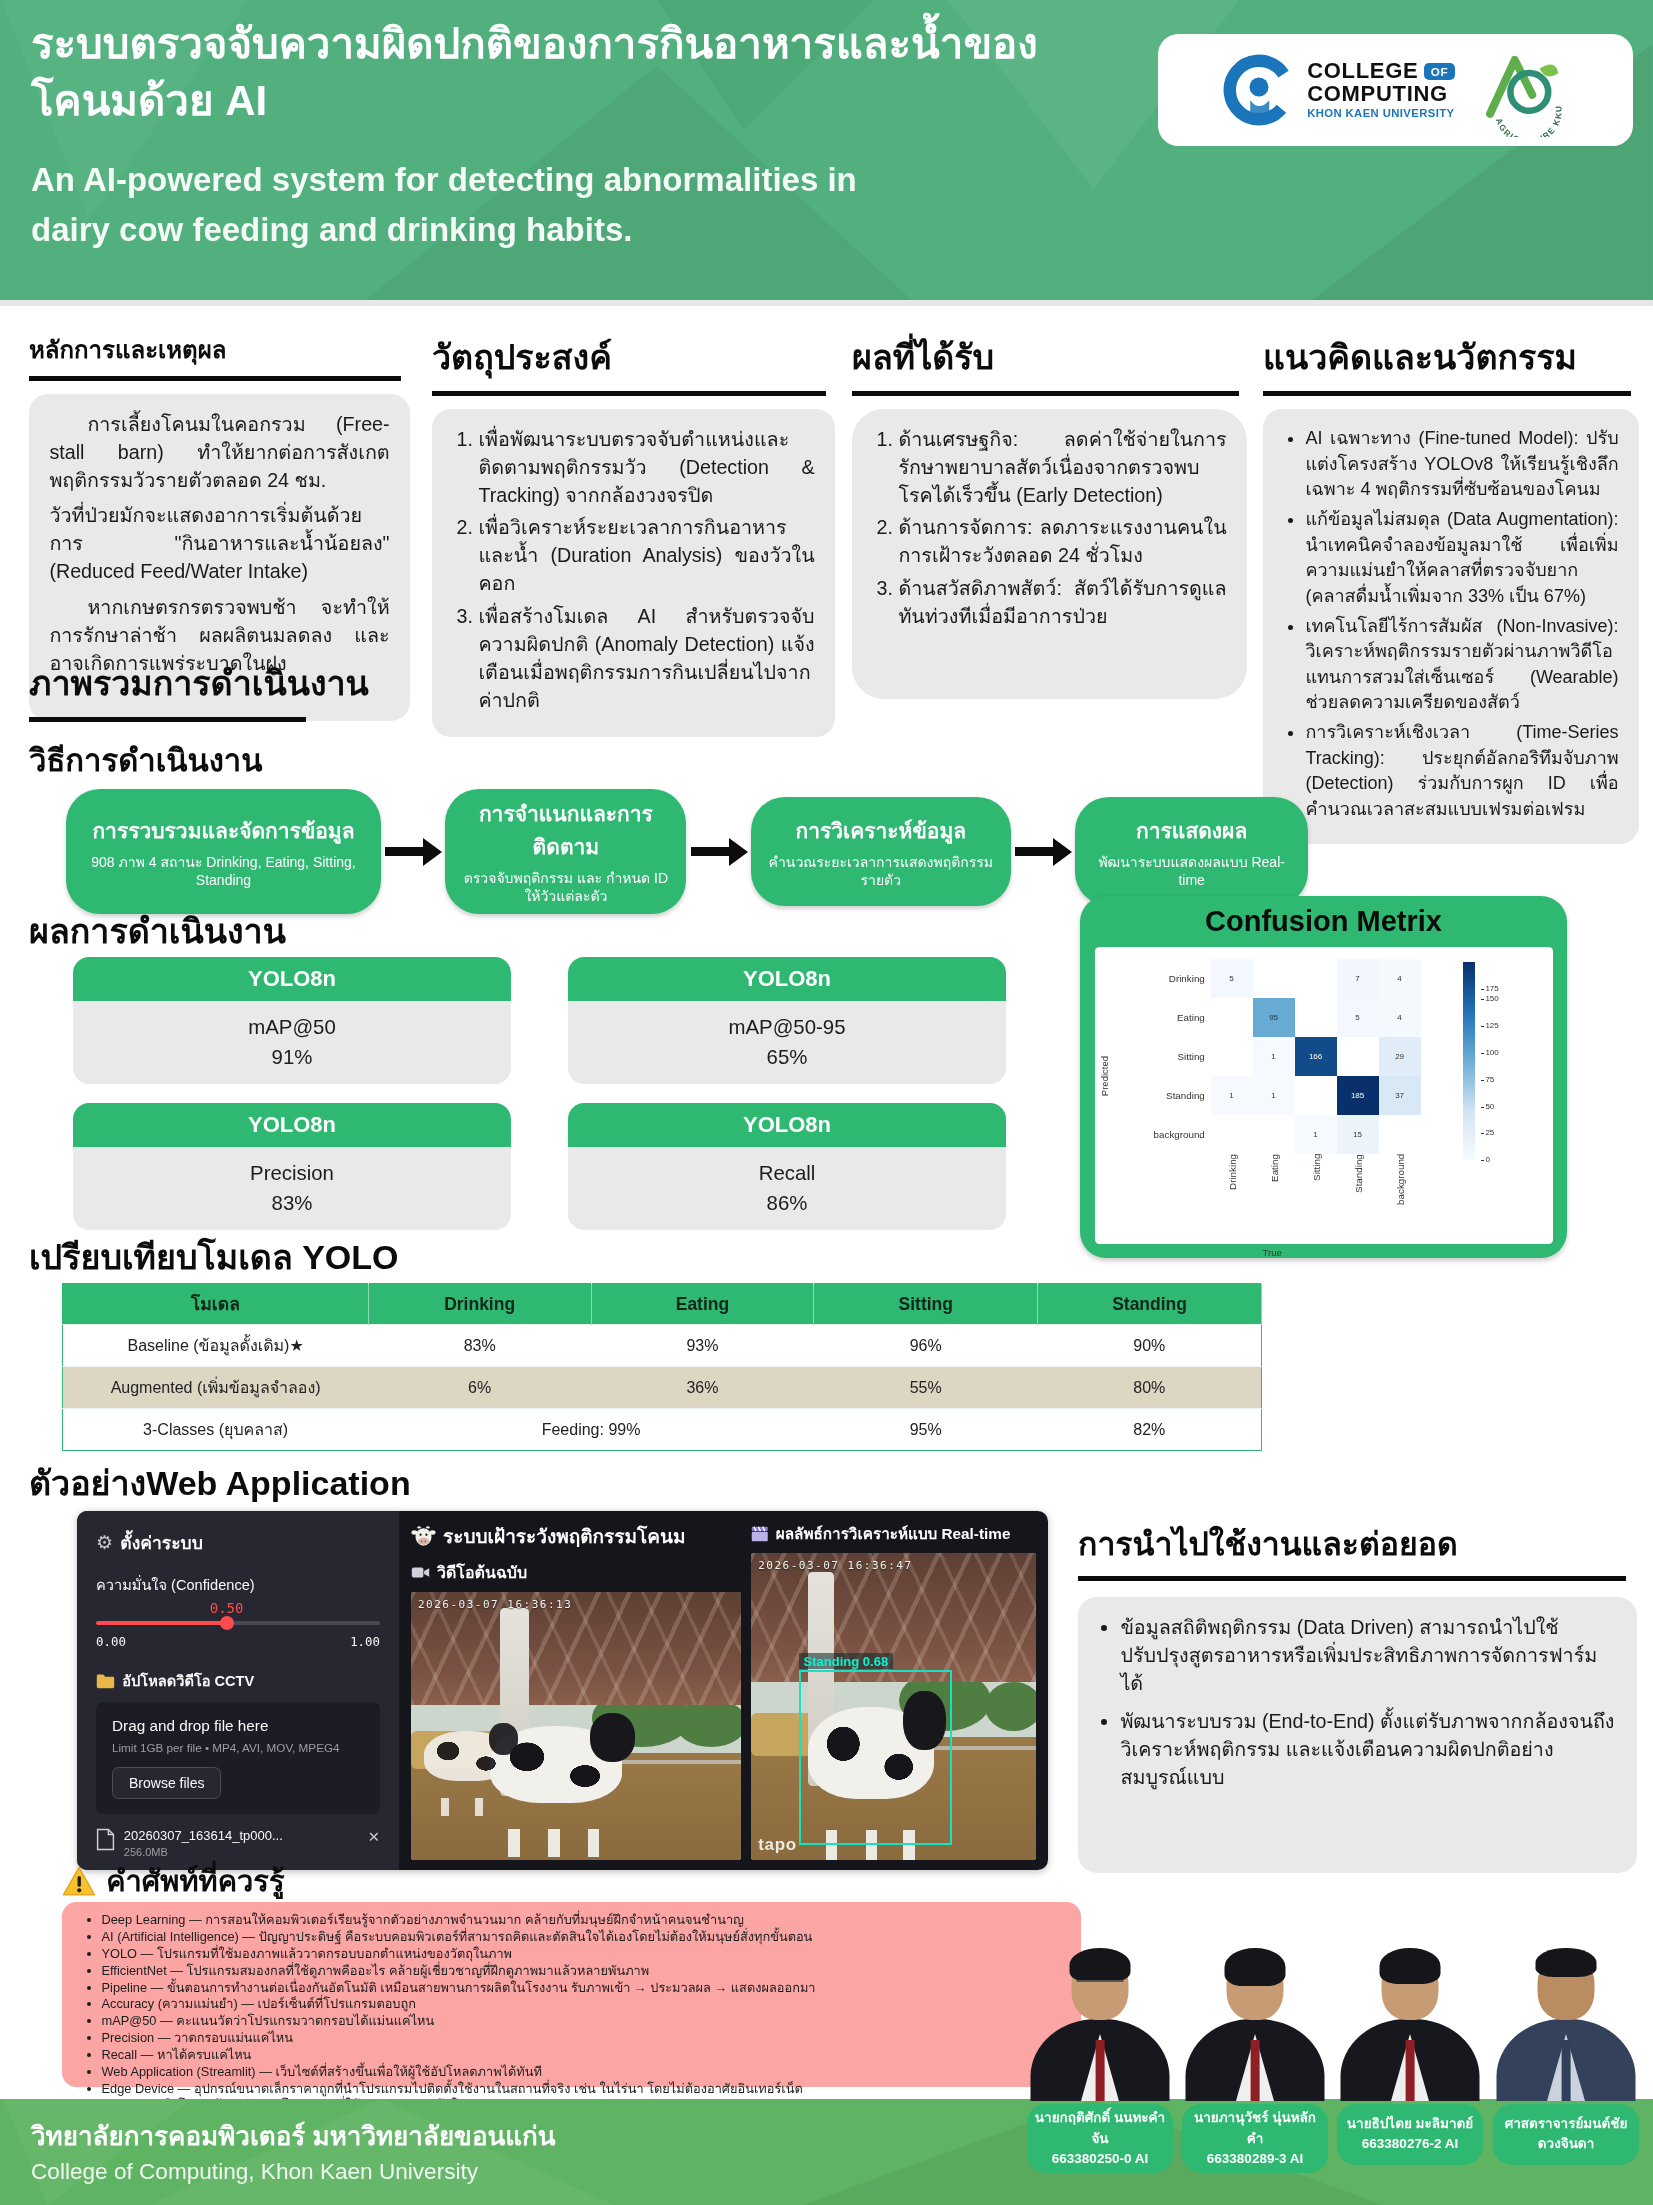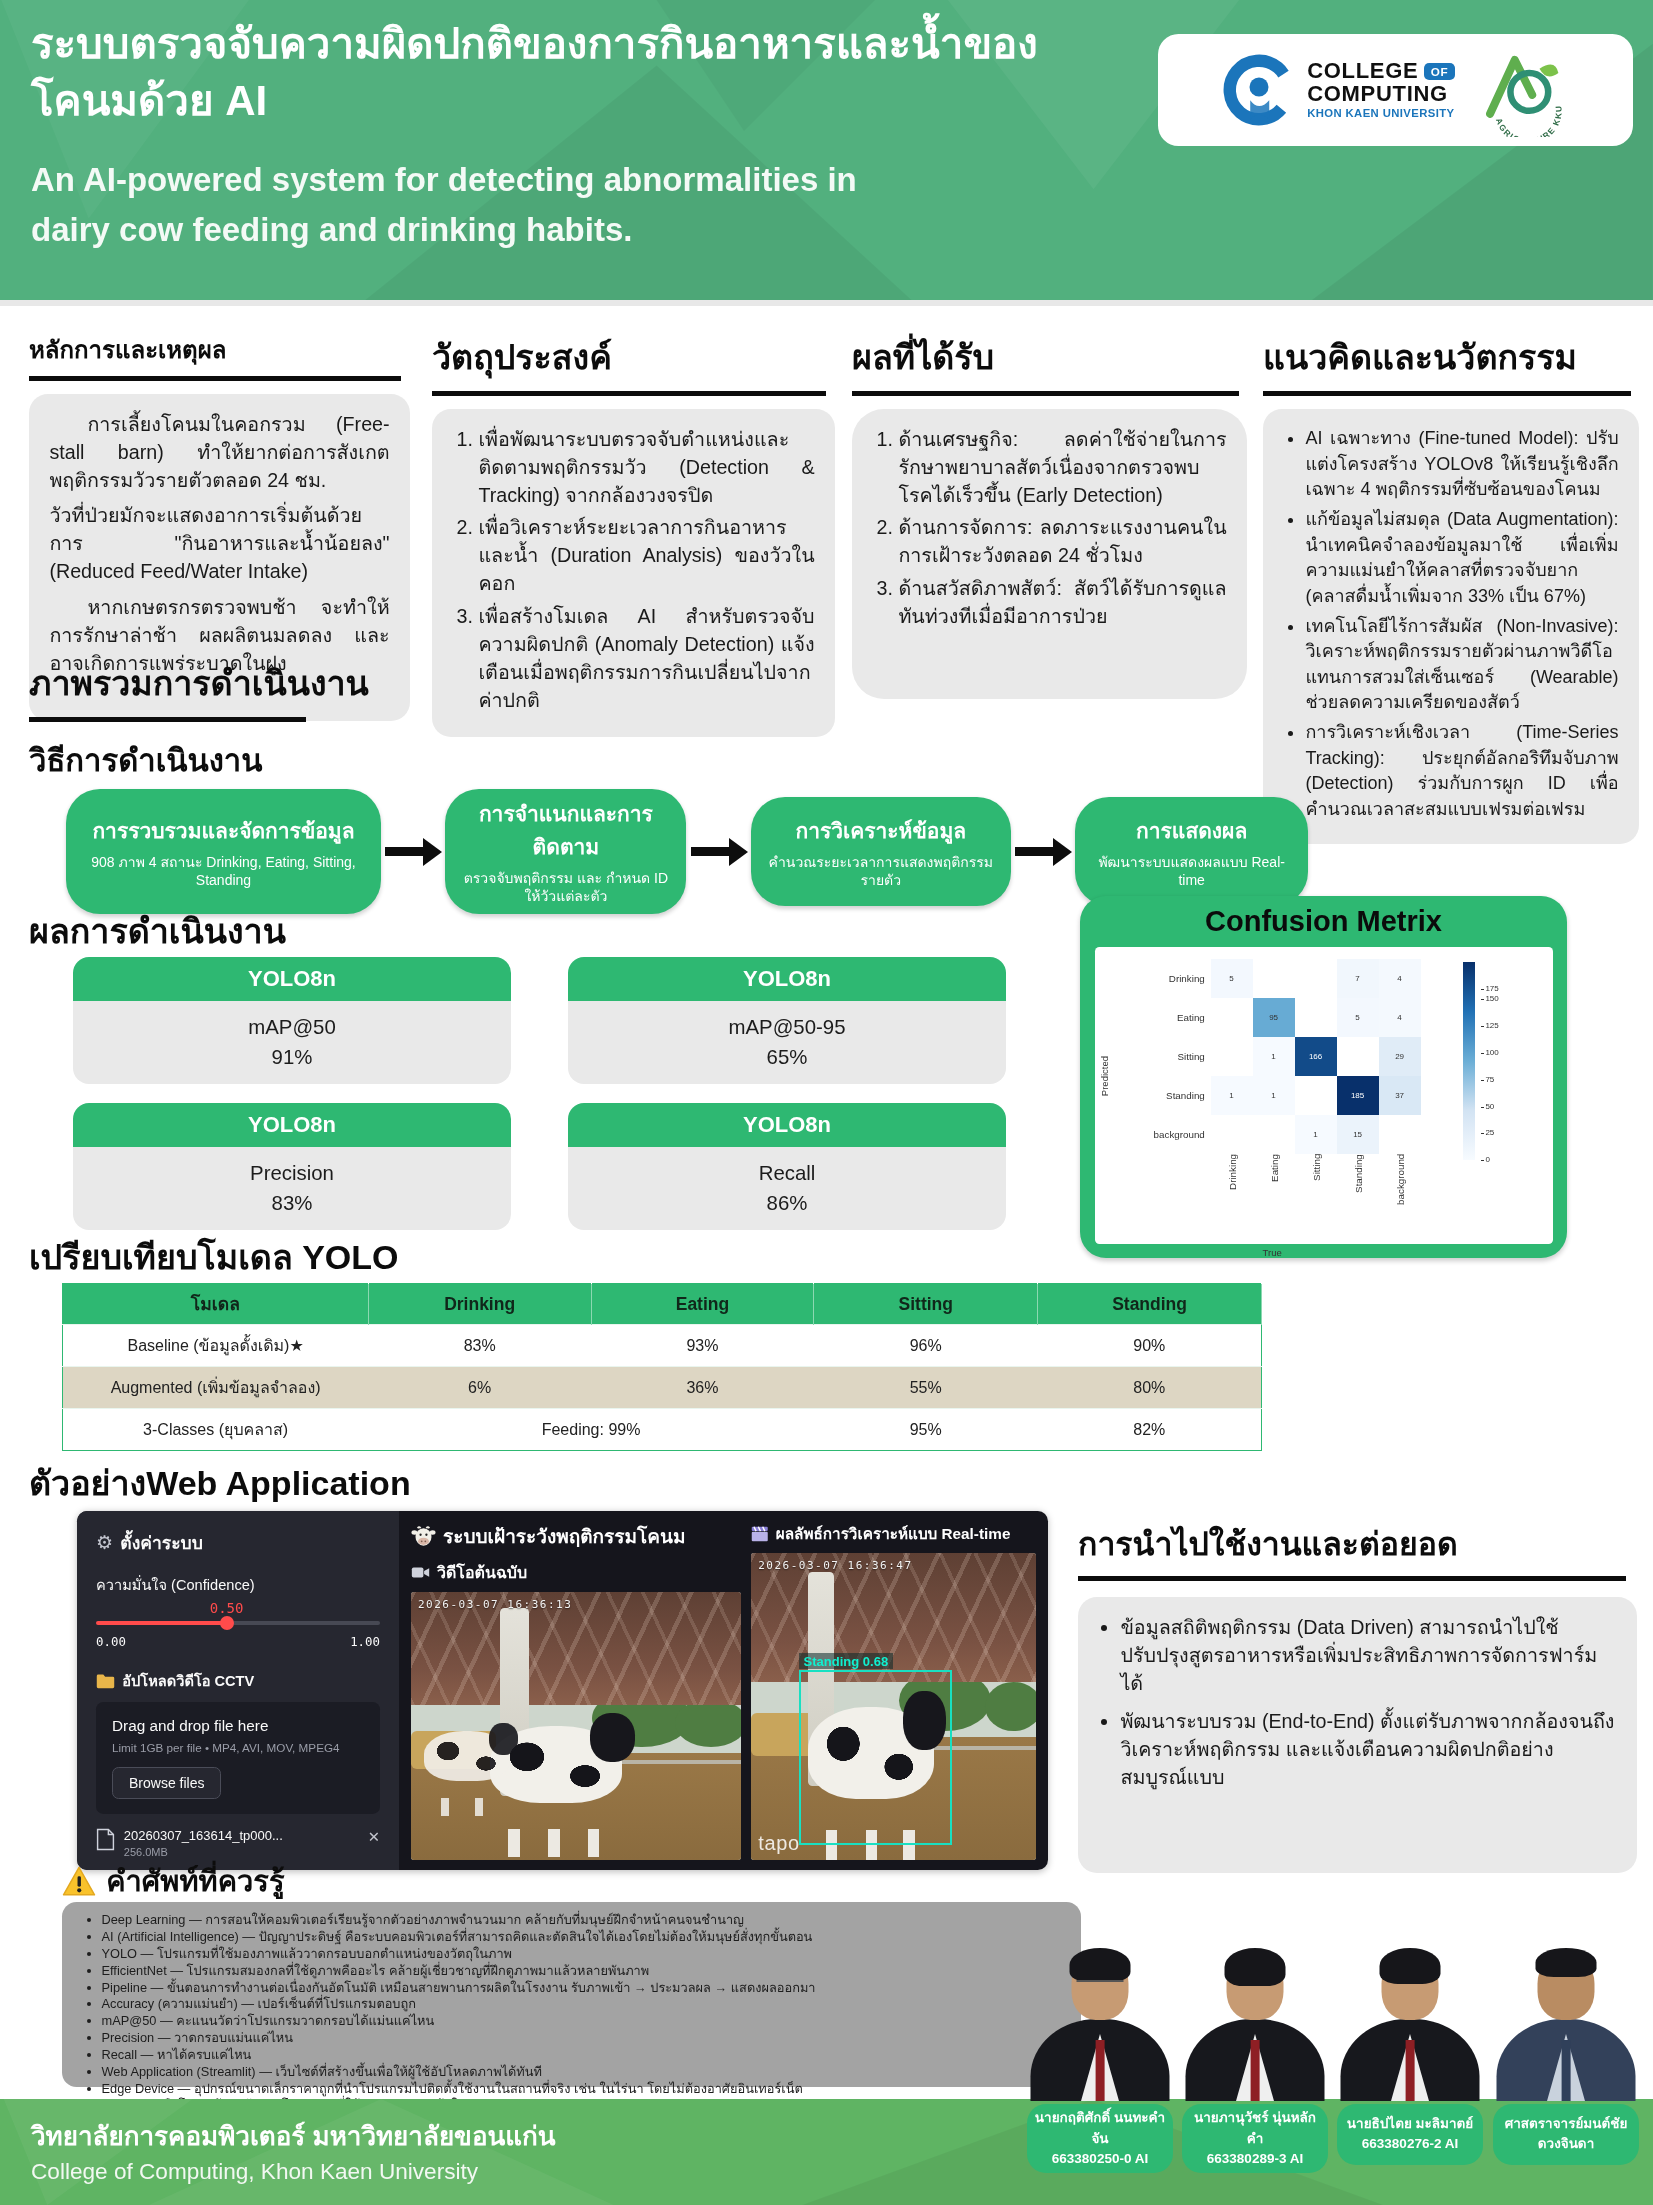--- a/index.html
+++ b/index.html
@@ -99,24 +99,24 @@
   .cow{position:absolute;}
   .cow .cbody{width:100%;height:72%;border-radius:46% 46% 38% 38%;background:
       radial-gradient(closest-side at 28% 40%,#15151a 0 46%,rgba(0,0,0,0) 47%),
       radial-gradient(closest-side at 72% 65%,#15151a 0 40%,rgba(0,0,0,0) 41%),
       #f2f0ea;}
   .cow .chead{position:absolute;right:-10%;top:-12%;width:34%;height:46%;border-radius:45%;background:#17171c;}
   .cow .cleg{position:absolute;bottom:-22%;width:9%;height:26%;background:#ece9e2;}
   .stamp{position:absolute;left:7.3px;top:5.8px;color:#f4f4f4;font-family:"DejaVu Sans Mono",monospace;font-size:11px;letter-spacing:1.5px;text-shadow:0 0.7px 1.5px rgba(0,0,0,.6);}
   .detbox{position:absolute;border:2.2px solid #18e0c2;}
   .detlabel{position:absolute;left:-2.2px;top:-19px;color:#10f0d0;background:rgba(10,40,40,.55);font-size:13px;font-weight:bold;padding:0.7px 4.4px;}
-  .tapo{position:absolute;left:7.3px;bottom:4.4px;color:rgba(255,255,255,.85);font-size:20px;font-weight:normal;letter-spacing:0.7px;}
+  .tapo{position:absolute;left:7.3px;bottom:4.4px;color:rgba(255,255,255,.85);font-size:17px;font-weight:bold;letter-spacing:0.7px;}
   
   .glos-h{left:62px;top:1858px;display:flex;align-items:center;gap:10.2px;}
-  .glos-box{left:62px;top:1902px;width:1019px;height:185px;background:#a3a3a3;border-radius:14.6px;padding:10.2px 22px;box-sizing:border-box;}
+  .glos-box{left:62px;top:1902px;width:1019px;height:185px;background:#fca5a5;border-radius:14.6px;padding:10.2px 22px;box-sizing:border-box;}
   .glos-box ul{margin:0;padding-left:17.5px;}
   .glos-box li{font-size:12.8px;line-height:1.2;color:#1d1d1d;margin-bottom:1.5px;}
   
   .pslot{position:absolute;width:146px;}
   .photo{position:relative;height:155px;}
   .ph-head{position:absolute;left:50%;top:7.3px;transform:translateX(-50%);width:57px;height:67px;border-radius:46% 46% 42% 42%;background:#c79b73;}
   .ph-hair{position:absolute;left:50%;top:1.5px;transform:translateX(-50%);width:61px;height:34px;border-radius:50% 50% 30% 30%;background:#16161a;}
   .ph-body{position:absolute;left:50%;bottom:0;transform:translateX(-50%);width:139px;height:82px;border-radius:48% 48% 0 0/70% 70% 0 0;background:#17181d;}
   .ph-shirt{position:absolute;left:50%;bottom:0;transform:translateX(-50%);width:0;height:0;border-left:19px solid transparent;border-right:19px solid transparent;border-bottom:67px solid #efefef;}
   .ph-tie{position:absolute;left:50%;bottom:0;transform:translateX(-50%);width:8.8px;height:61px;background:#8e1f24;}

